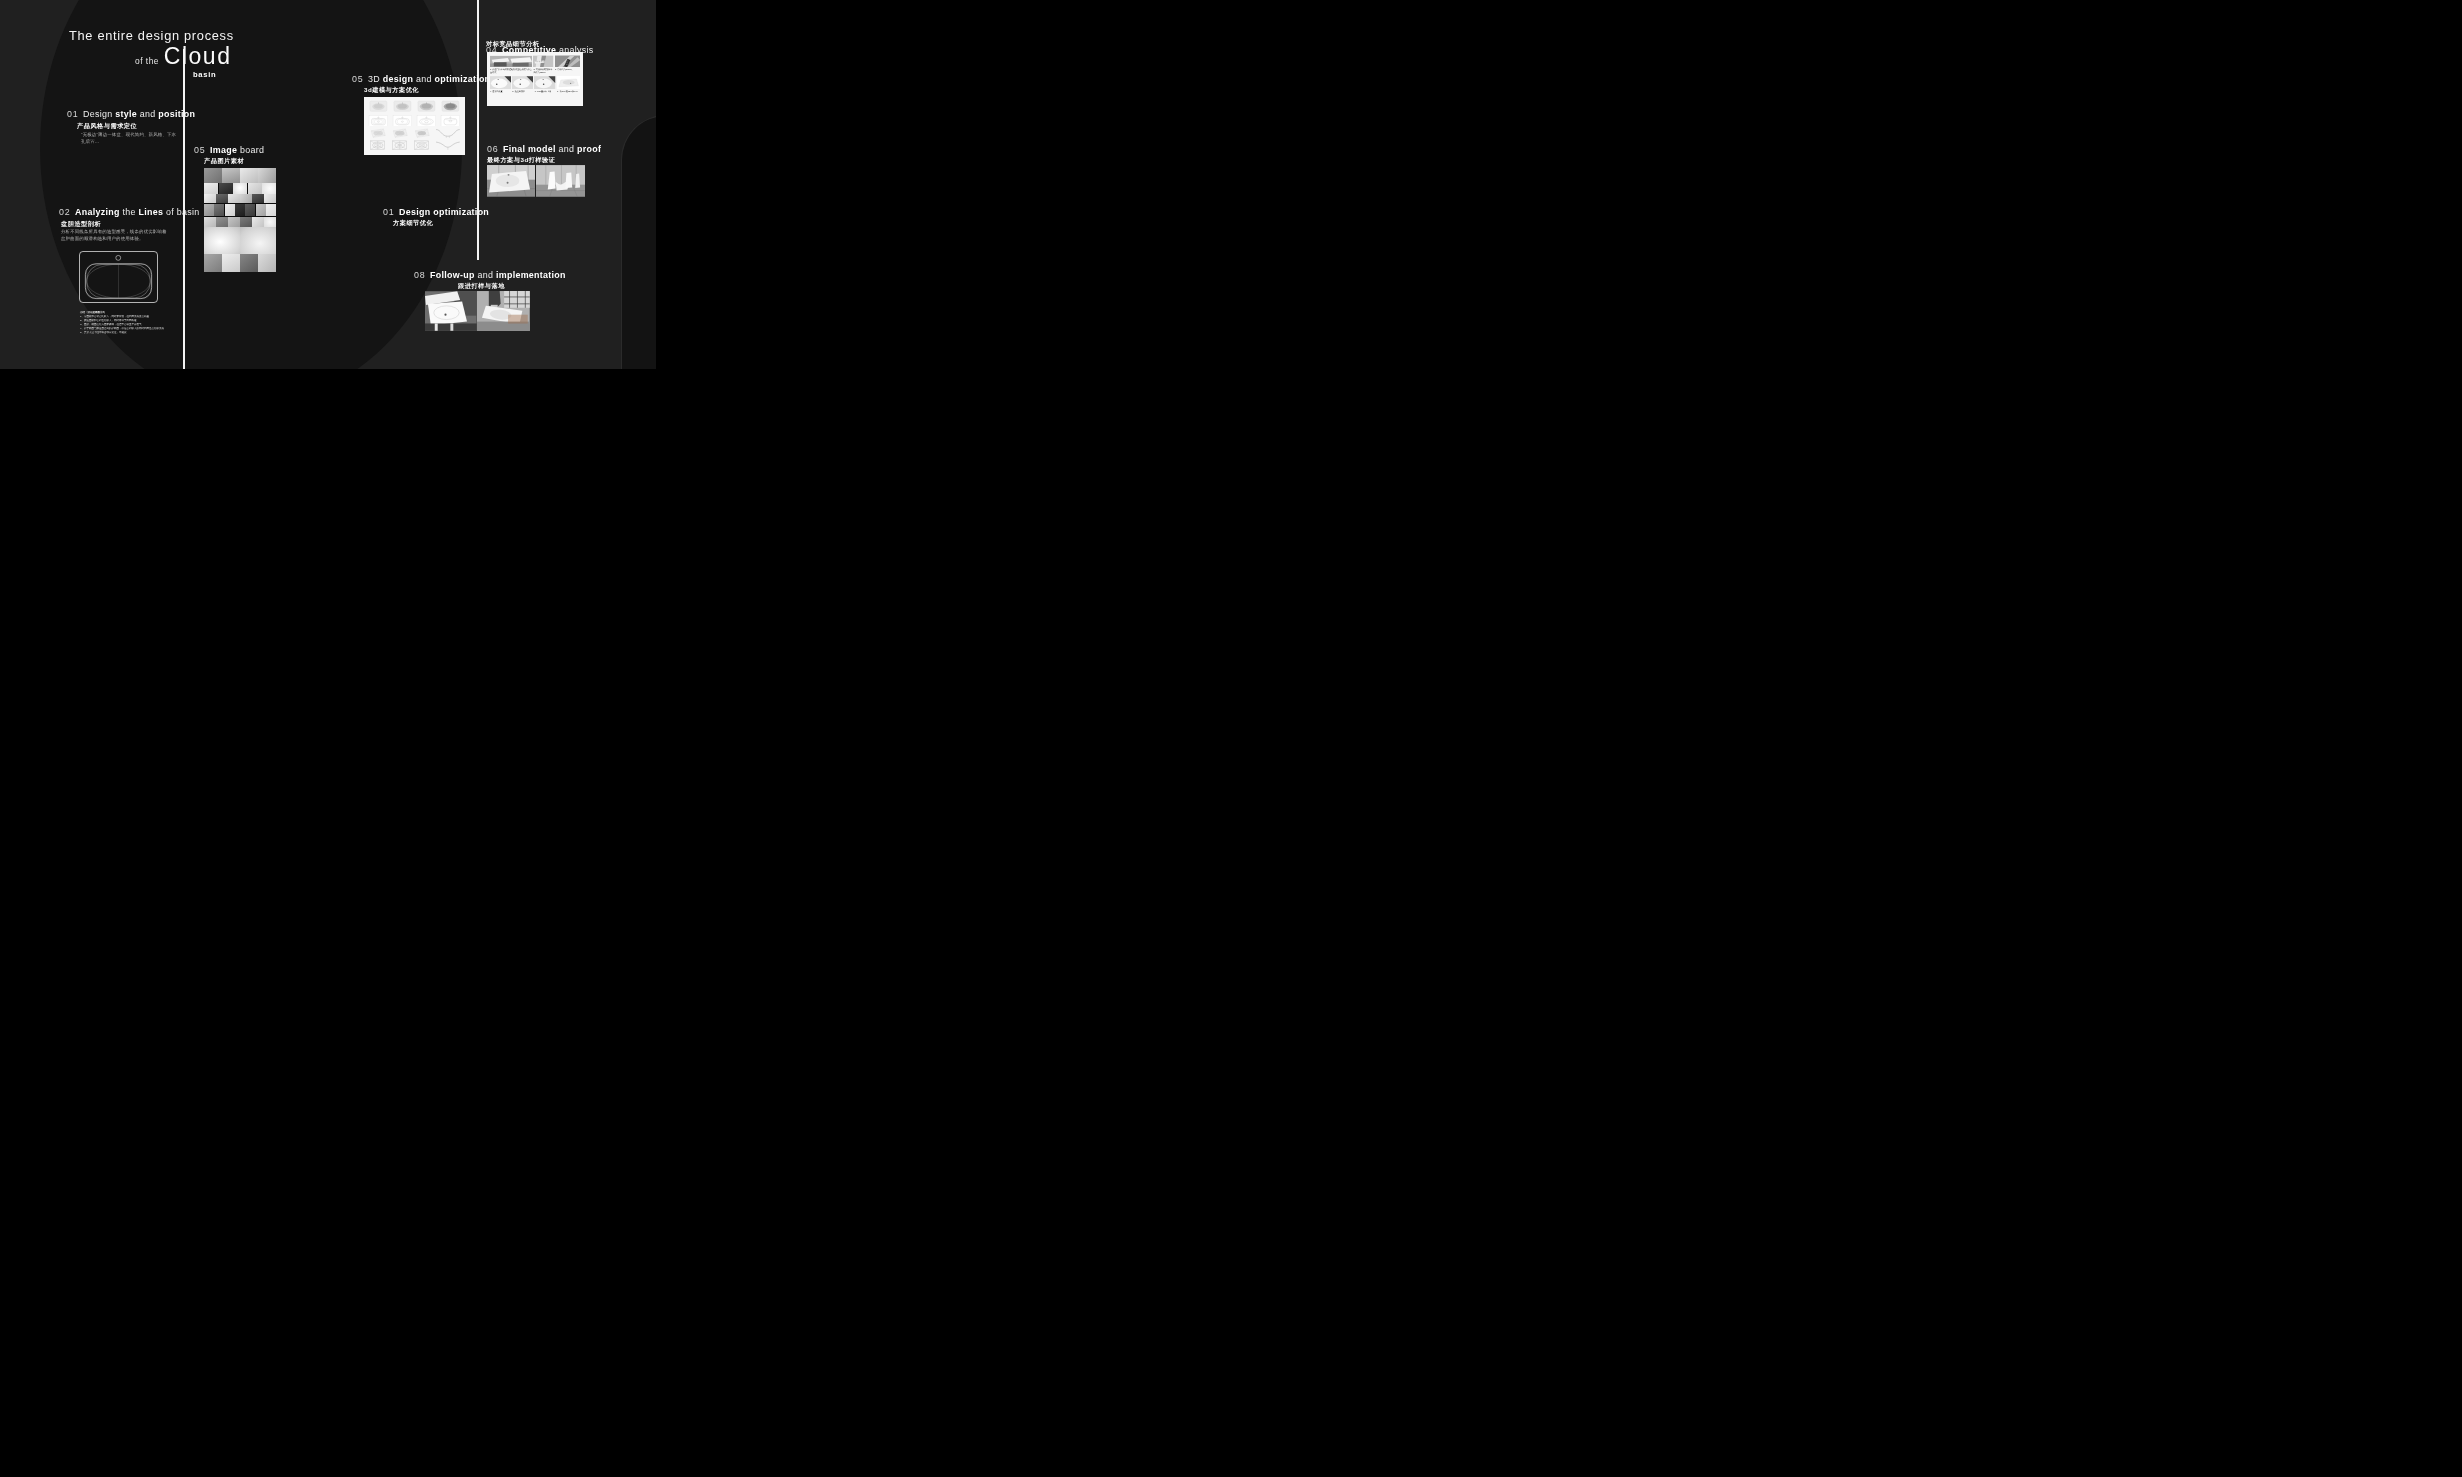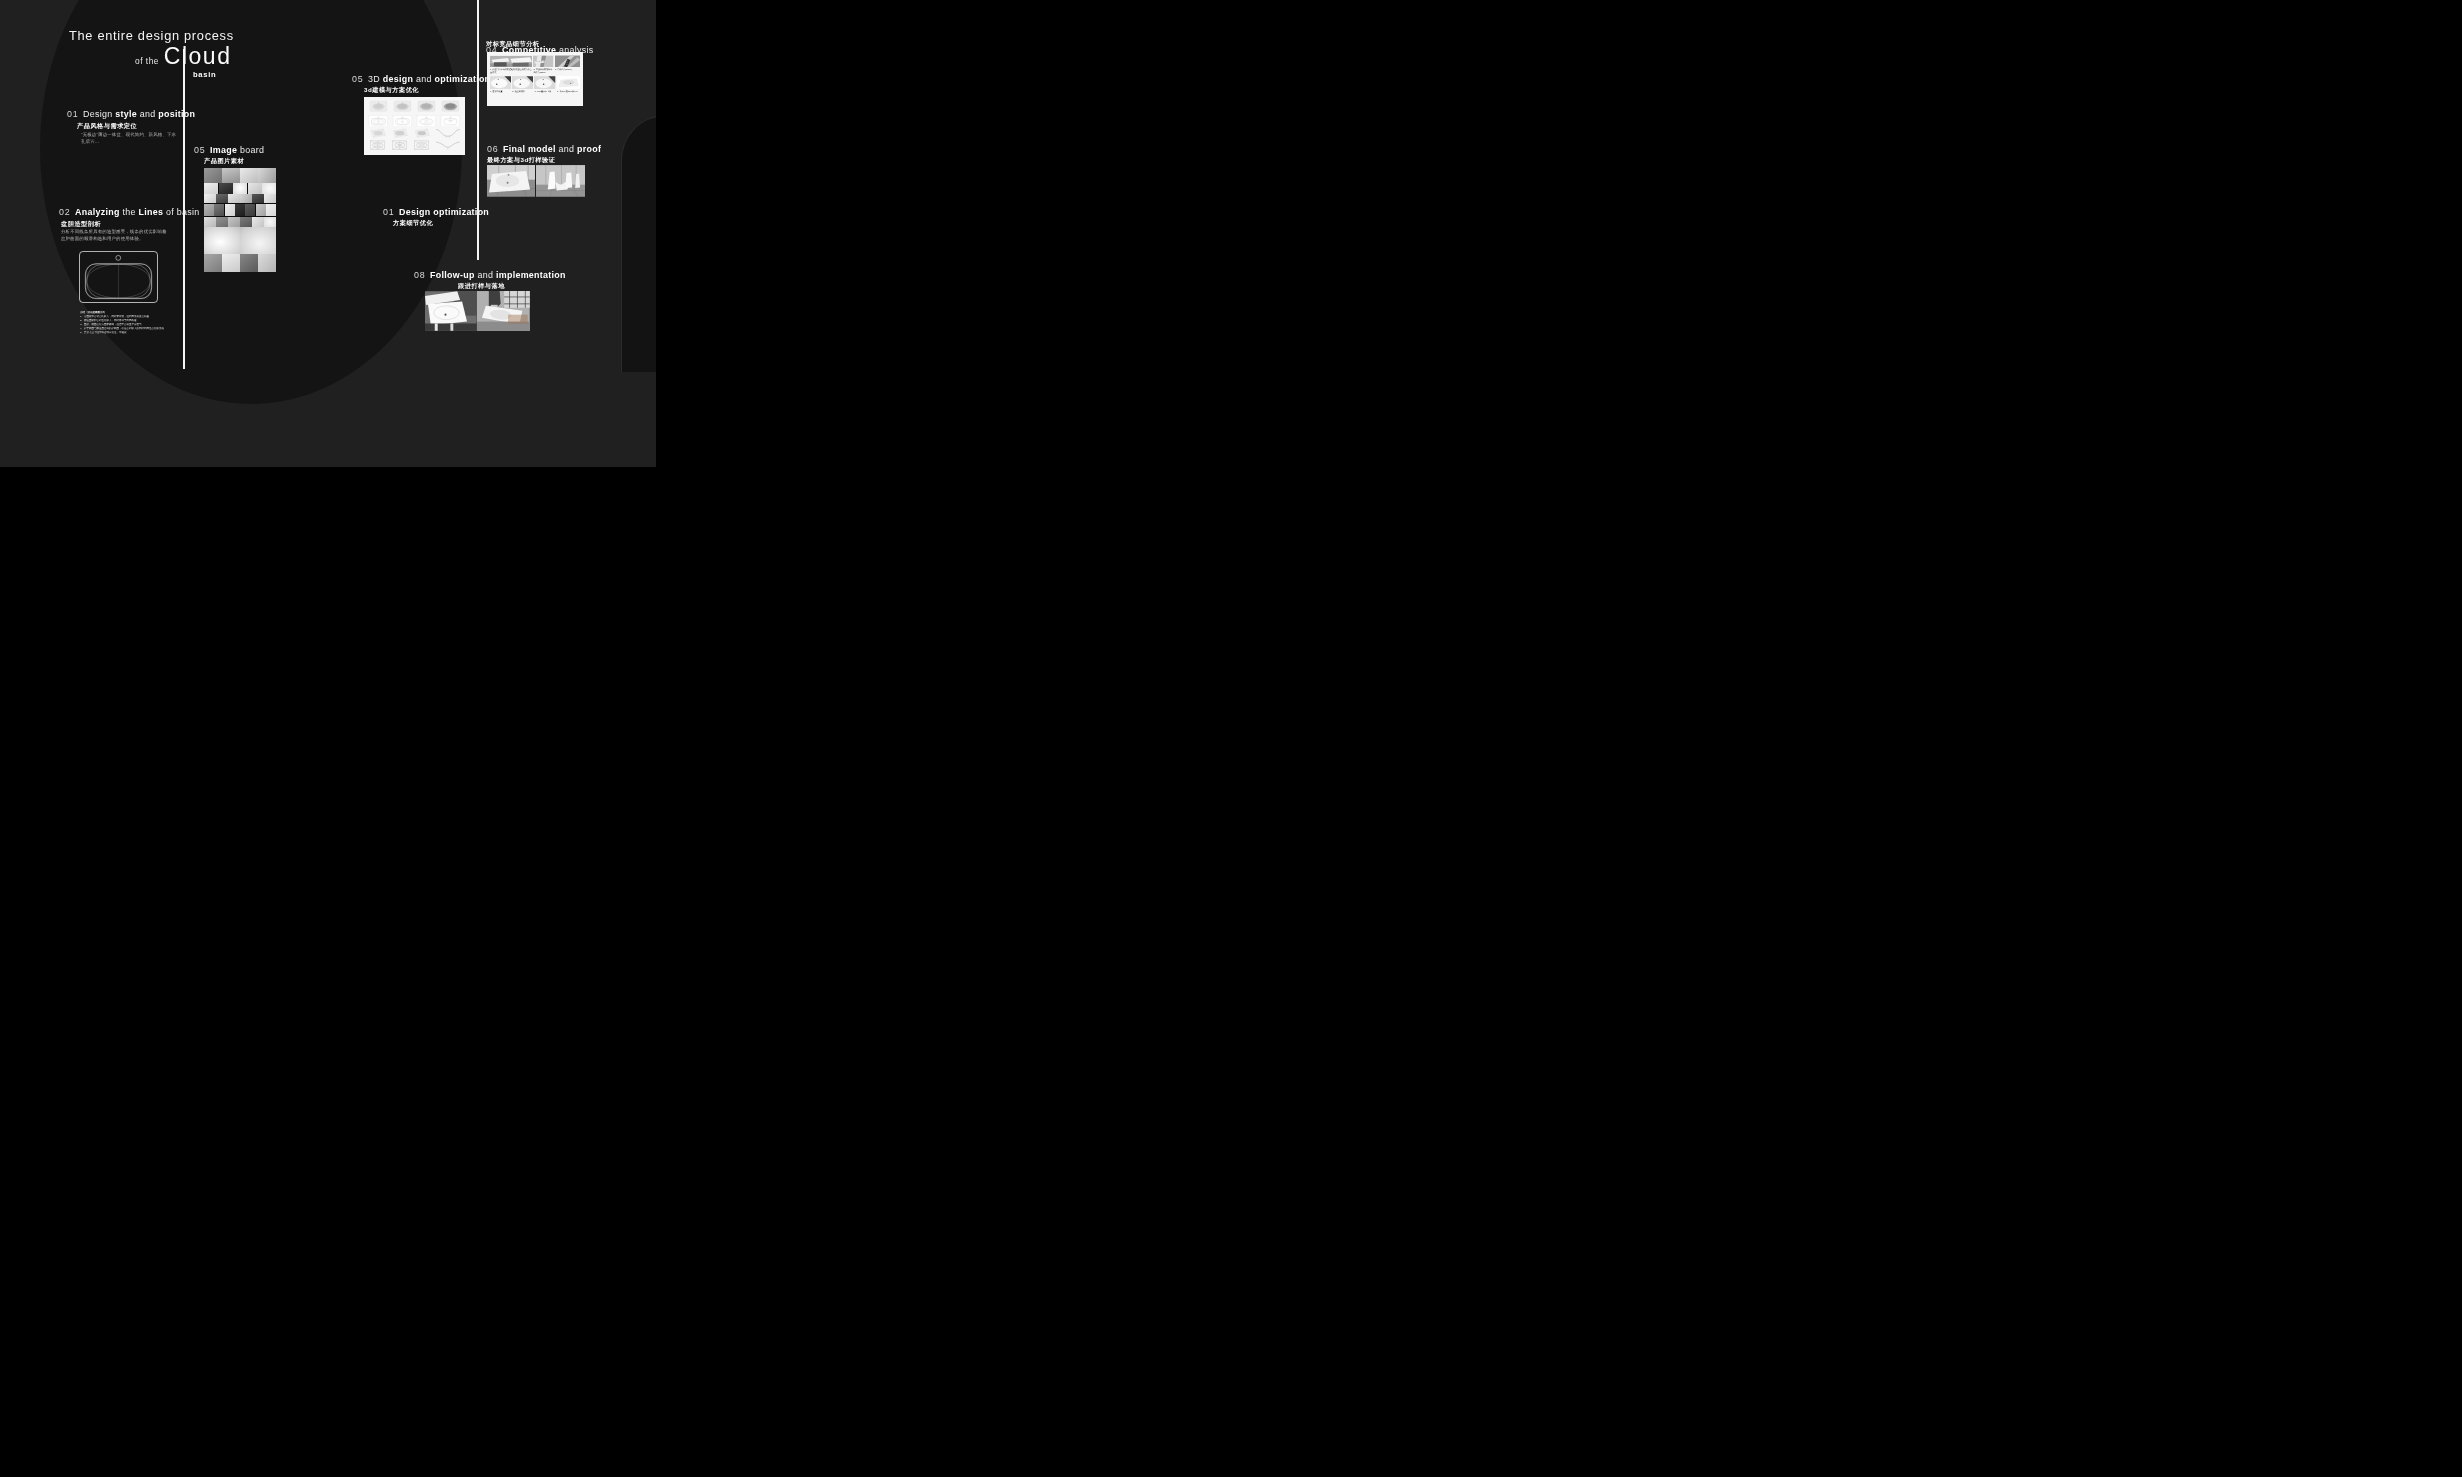--- a/index.html
+++ b/index.html
@@ -1,16 +1,16 @@
 <!DOCTYPE html>
 <html style="font-size:7.9px"><head>
 <meta charset="utf-8">
 <style>
   html,body{margin:0;padding:0;background:#000;}
-  .canvas{position:relative;width:656px;height:467px;background:#202020;overflow:hidden;
+  .canvas{position:relative;width:656px;height:369px;background:#202020;overflow:hidden;
           font-family:"Liberation Sans","DejaVu Sans",sans-serif;color:#f2f2f2;}
   
   .bg-ellipse{position:absolute;left:40px;top:-108px;width:422px;height:512px;border-radius:50%;
               background:#141414;}
   .bg-right-shape{position:absolute;left:621px;top:115px;width:44px;height:256px;
                   background:#131313;border-top-left-radius:47px;
                   border-top:0.5px solid #2b2b2b;border-left:0.5px solid #2b2b2b;}
   .vline{position:absolute;width:1.5px;background:#f4f4f4;}
   #vline-left{left:183px;top:49px;height:320px;}
   #vline-mid{left:477px;top:0;height:260px;}

